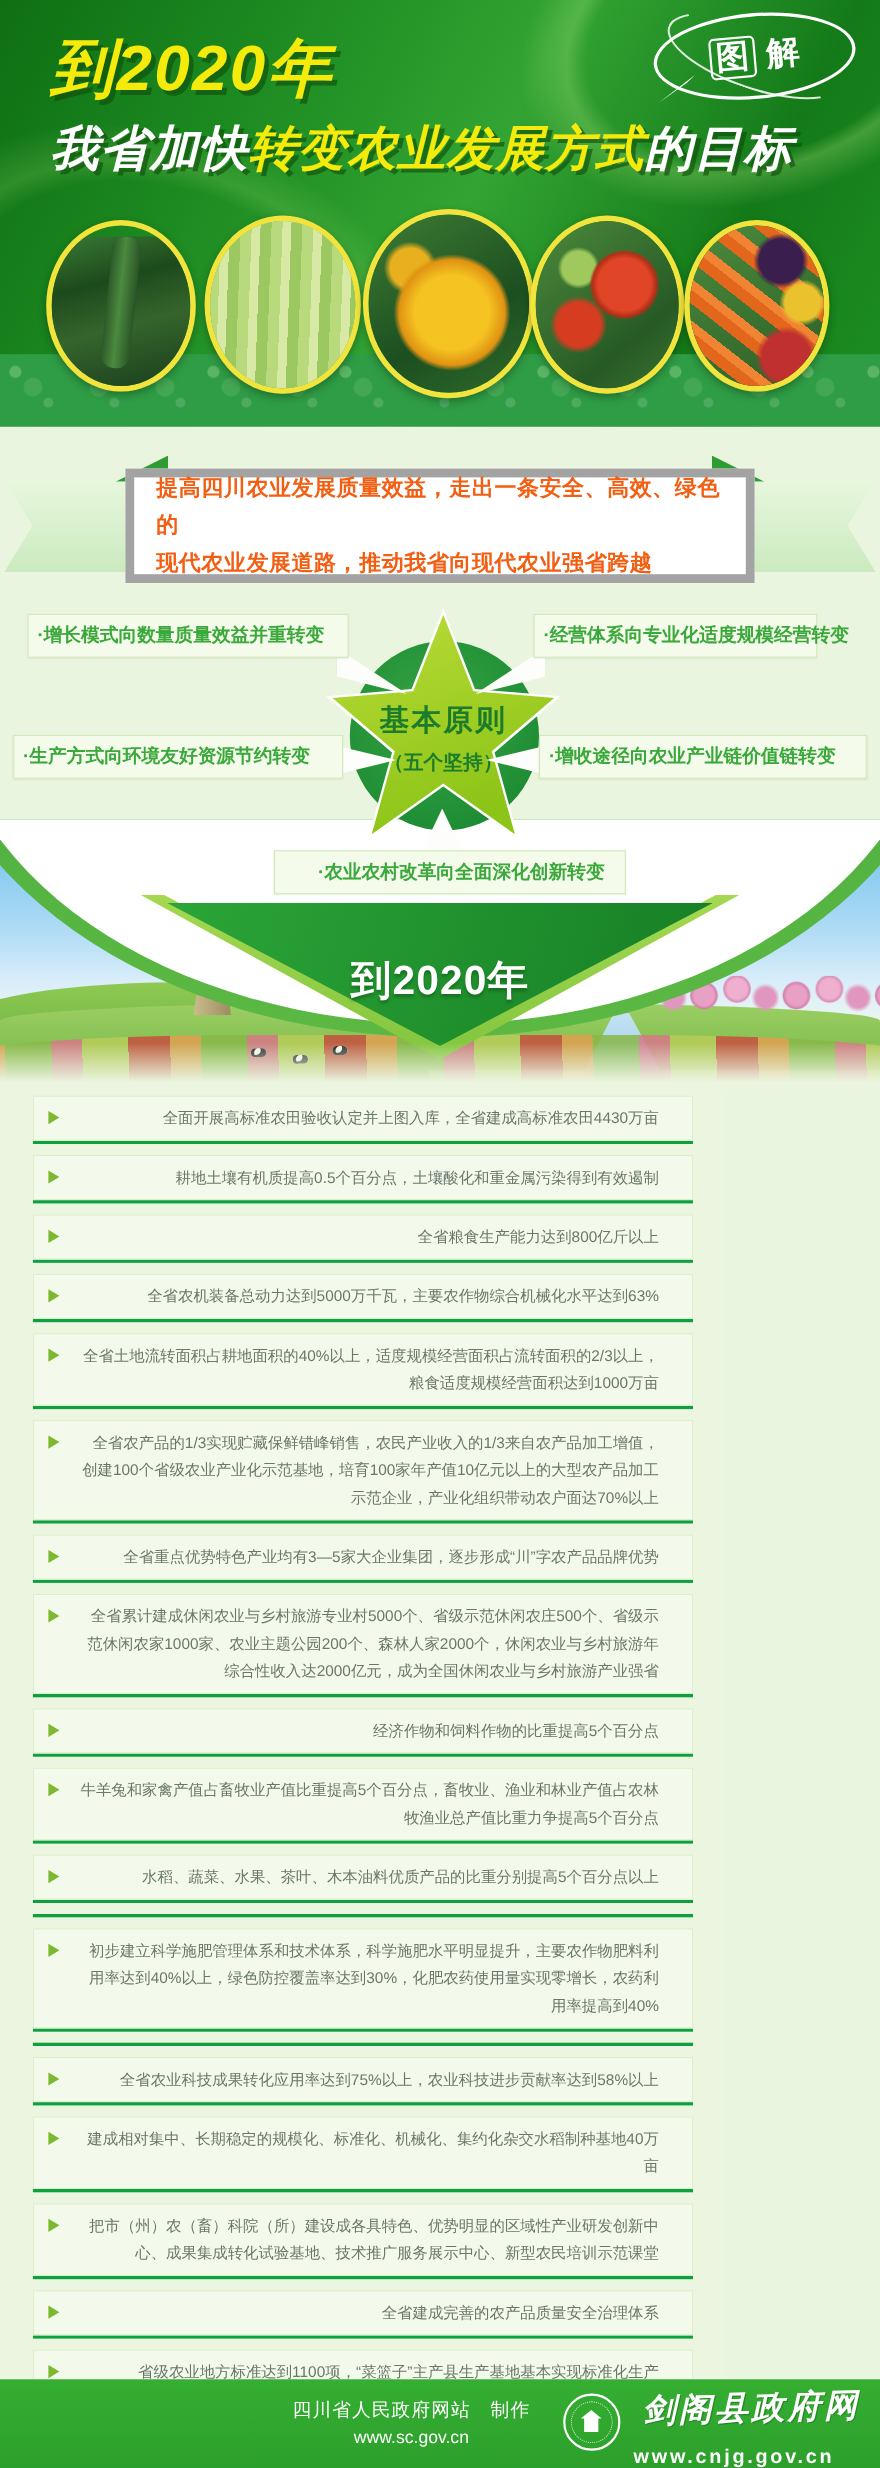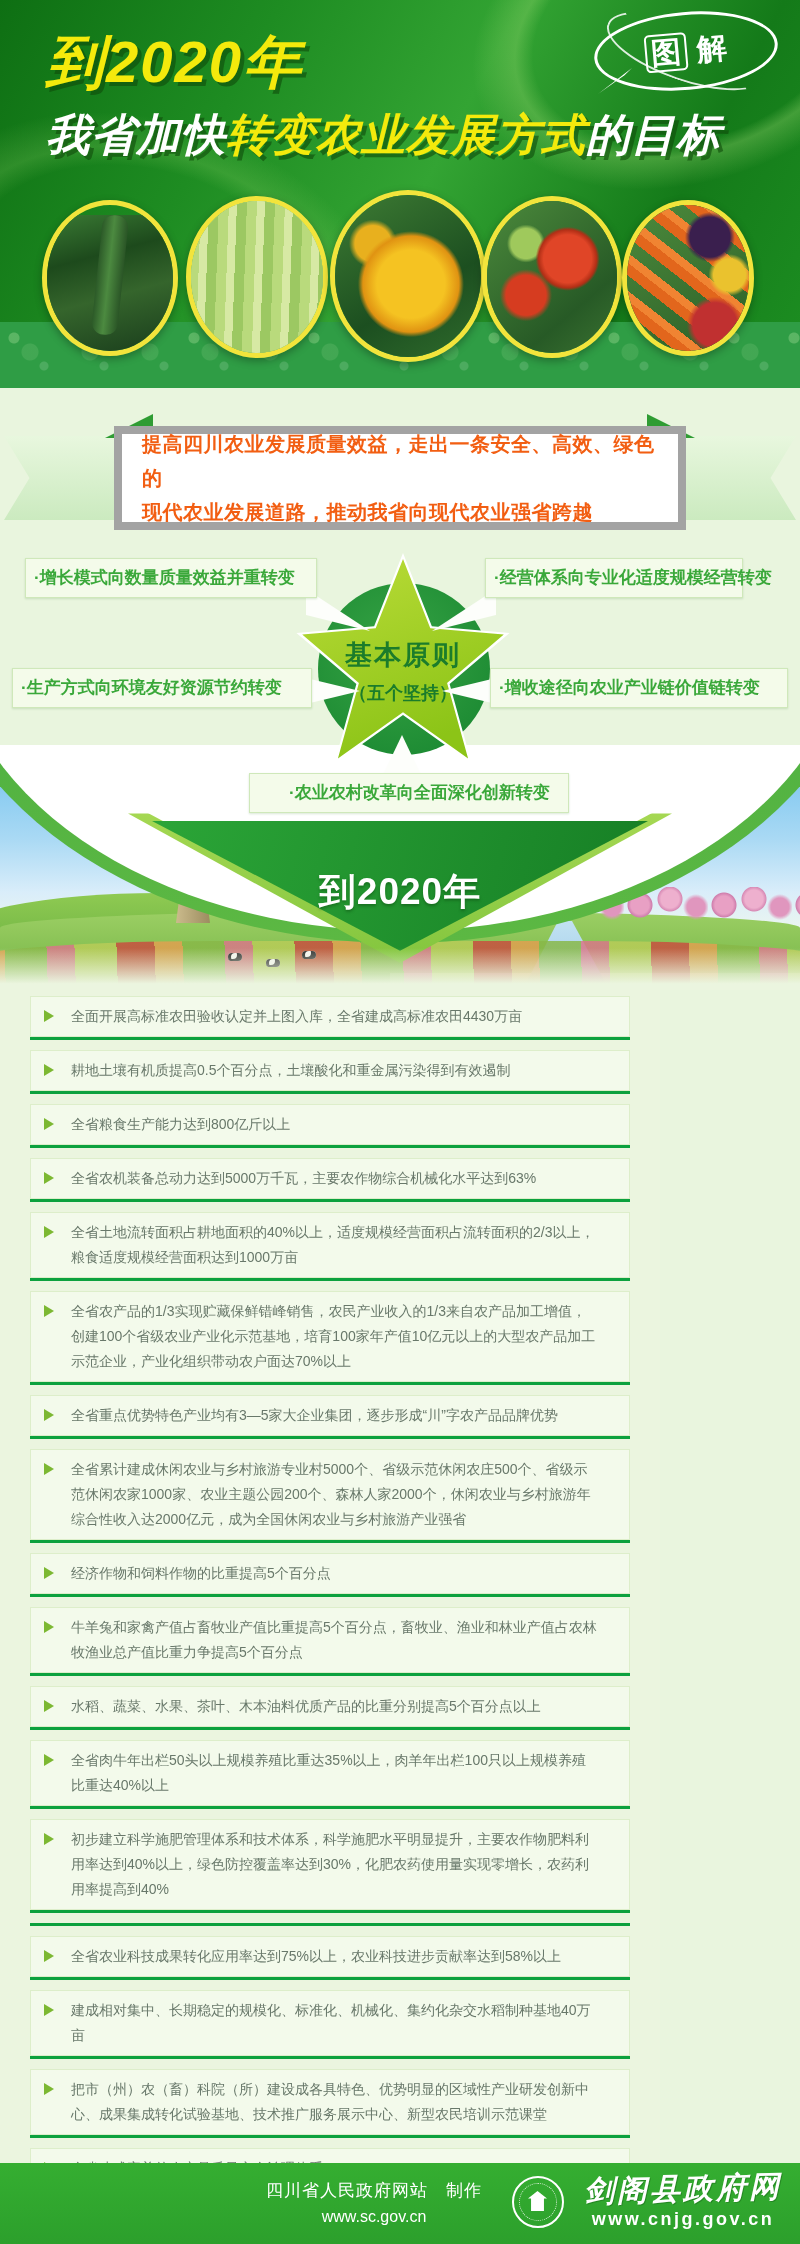--- a/index.html
+++ b/index.html
@@ -135,40 +135,40 @@
   .chev-light{position:absolute;inset:0;background:linear-gradient(#b5e05c,#7cc23a);
     clip-path:polygon(16% 28%,84% 28%,50% 89%);}
   .chev-white{position:absolute;inset:0;background:#ffffff;
     clip-path:polygon(17.5% 26%,82.5% 26%,50% 83%);}
   .tri-banner{position:absolute;inset:0;background:linear-gradient(105deg,#2ba537 20%,#157c24 85%);
     clip-path:polygon(19% 31%,81% 31%,50% 84%);}
   .banner-text{position:absolute;left:0;top:122px;width:100%;text-align:center;color:#ffffff;
     font-size:37px;font-weight:bold;letter-spacing:1px;text-shadow:0 2px 3px rgba(10,60,10,.4);}
 
   
-  .goals{position:relative;width:660px;height:1173px;background:#ebf5df;padding-top:6px;box-sizing:border-box;overflow:hidden;}
+  .goals{position:relative;width:660px;height:1173px;background:#ebf5df;padding-top:6px;box-sizing:border-box;overflow:hidden;text-align:right;}
   .goal{position:relative;margin:0 30px;background:#f3faeb;border:1px solid #ddeeca;box-sizing:border-box;
     padding:7px 30px 7px 40px;font-size:14px;line-height:25px;color:#68786a;}
   .goal .tri{position:absolute;left:13px;top:13px;width:0;height:0;
     border-left:10px solid #7cb832;border-top:6px solid transparent;border-bottom:6px solid transparent;}
   .goal-divider{height:3px;background:#0ca13e;margin:0 30px 10px 30px;}
 
   
   .footer{position:relative;width:800px;height:90px;background:linear-gradient(#35ae31,#2b9e2b);color:#fff;}
   .f-site{position:absolute;right:318px;top:16px;text-align:center;}
   .f-site-line1{font-size:17px;letter-spacing:1px;}
   .f-site-line2{font-size:16px;margin-top:6px;}
   .f-seal{position:absolute;left:512px;top:13px;width:52px;height:52px;border:2.5px solid #fff;border-radius:50%;box-sizing:border-box;}
   .f-seal::before{content:"";position:absolute;left:5px;top:5px;right:5px;bottom:5px;border:1px dotted rgba(255,255,255,.8);border-radius:50%;}
   .f-seal-core{position:absolute;left:14px;top:13px;width:19px;height:20px;background:#fff;
     clip-path:polygon(50% 0,100% 38%,84% 38%,84% 100%,16% 100%,16% 38%,0 38%);}
   .f-callig{position:absolute;left:576px;top:6px;width:214px;text-align:center;
     font-family:"Liberation Serif","DejaVu Serif",serif;font-size:30px;font-weight:bold;font-style:italic;
     letter-spacing:3px;transform:rotate(-1.5deg);white-space:nowrap;text-shadow:1px 1px 0 rgba(20,90,20,.4);}
-  .f-url2{position:absolute;left:576px;top:46px;width:214px;text-align:center;
+  .f-url2{position:absolute;left:576px;top:60px;width:214px;text-align:left;
     font-size:18px;font-weight:bold;letter-spacing:2.5px;}
 </style>
 </head>
 <body>
 
 <div class="poster">
 
   <div class="header">
     <div class="header-swoosh1"></div>
     <div class="header-swoosh2"></div>
@@ -276,21 +276,20 @@
     <div class="goal"><span class="tri"></span><span>全省重点优势特色产业均有3—5家大企业集团，逐步形成“川”字农产品品牌优势</span></div>
     <div class="goal-divider"></div>
     <div class="goal"><span class="tri"></span><span>全省累计建成休闲农业与乡村旅游专业村5000个、省级示范休闲农庄500个、省级示范休闲农家1000家、农业主题公园200个、森林人家2000个，休闲农业与乡村旅游年综合性收入达2000亿元，成为全国休闲农业与乡村旅游产业强省</span></div>
     <div class="goal-divider"></div>
     <div class="goal"><span class="tri"></span><span>经济作物和饲料作物的比重提高5个百分点</span></div>
     <div class="goal-divider"></div>
     <div class="goal"><span class="tri"></span><span>牛羊兔和家禽产值占畜牧业产值比重提高5个百分点，畜牧业、渔业和林业产值占农林牧渔业总产值比重力争提高5个百分点</span></div>
     <div class="goal-divider"></div>
     <div class="goal"><span class="tri"></span><span>水稻、蔬菜、水果、茶叶、木本油料优质产品的比重分别提高5个百分点以上</span></div>
     <div class="goal-divider"></div>
-    <div class="goal"><span class="tri"></span><span>全省肉牛年出栏50头以上规模养殖比重达35%以上，肉羊年出栏100只以上规模养殖比重达40%以上</span></div>
     <div class="goal-divider"></div>
     <div class="goal"><span class="tri"></span><span>初步建立科学施肥管理体系和技术体系，科学施肥水平明显提升，主要农作物肥料利用率达到40%以上，绿色防控覆盖率达到30%，化肥农药使用量实现零增长，农药利用率提高到40%</span></div>
     <div class="goal-divider"></div>
     <div class="goal-divider"></div>
     <div class="goal"><span class="tri"></span><span>全省农业科技成果转化应用率达到75%以上，农业科技进步贡献率达到58%以上</span></div>
     <div class="goal-divider"></div>
     <div class="goal"><span class="tri"></span><span>建成相对集中、长期稳定的规模化、标准化、机械化、集约化杂交水稻制种基地40万亩</span></div>
     <div class="goal-divider"></div>
     <div class="goal"><span class="tri"></span><span>把市（州）农（畜）科院（所）建设成各具特色、优势明显的区域性产业研发创新中心、成果集成转化试验基地、技术推广服务展示中心、新型农民培训示范课堂</span></div>
     <div class="goal-divider"></div>

